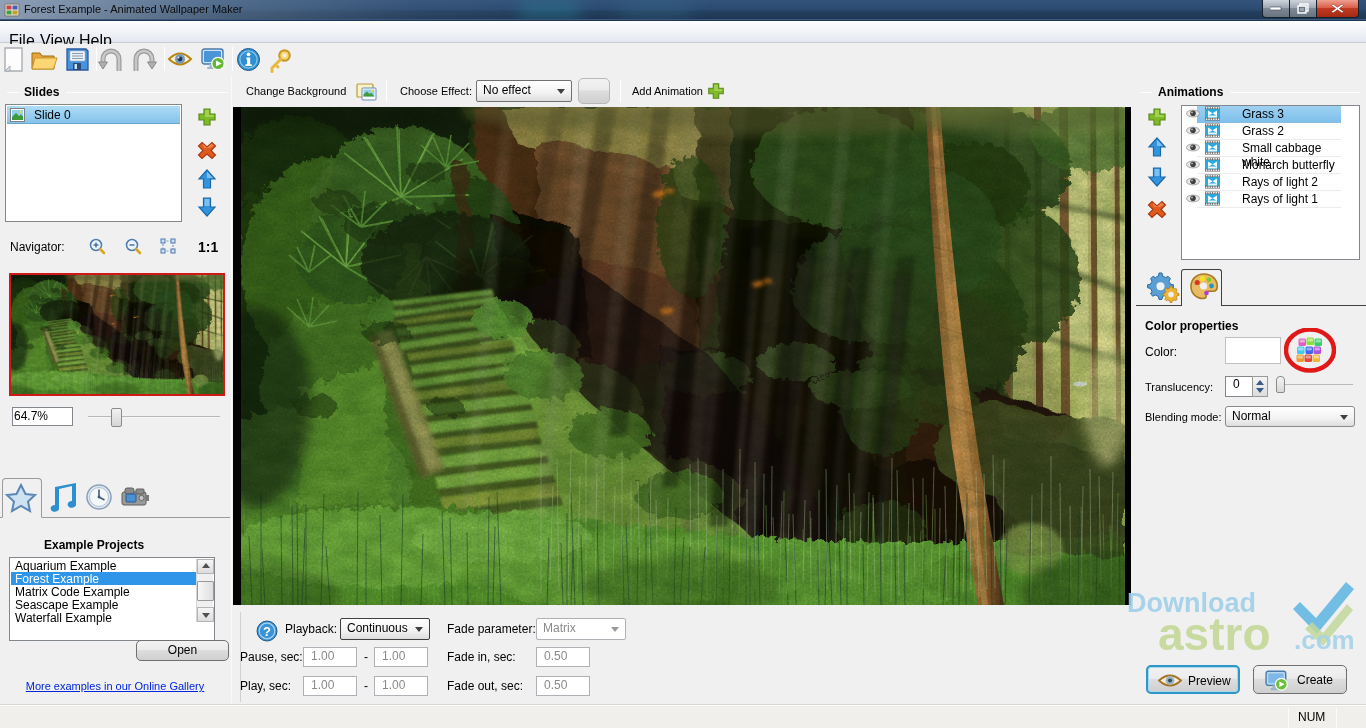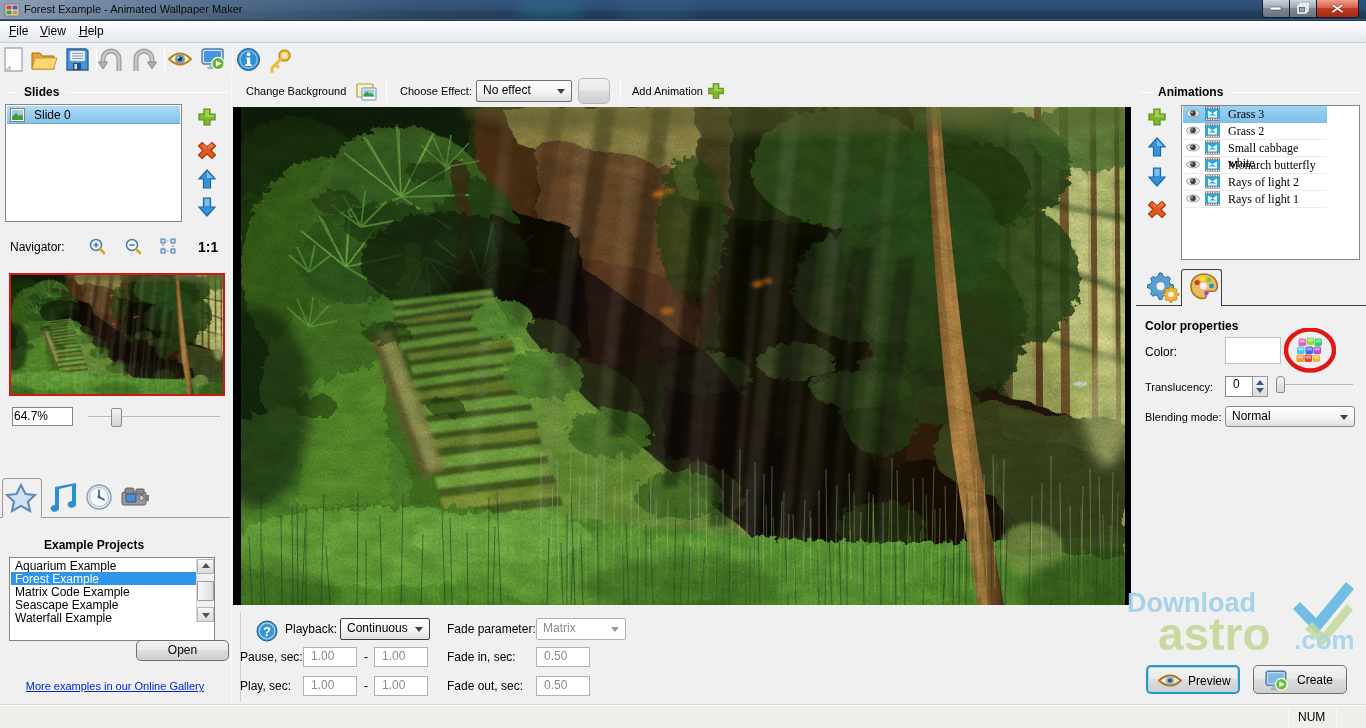--- a/index.html
+++ b/index.html
@@ -17,21 +17,21 @@
 #titlebar .bline { position:absolute; left:0; top:19px; width:1366px; height:2px; background:linear-gradient(180deg,#4a6a8d,#0f2340); }
 
 #winbtns { position:absolute; left:1262px; top:0; width:97px; height:18px; display:flex; }
 .wbtn { height:18px; border:1px solid #15202e; border-top:none; position:relative; }
 .wbtn.minb { width:28px; border-radius:0 0 0 4px; background:linear-gradient(180deg,#cdd4dc 0%,#9fa9b4 45%,#7e8994 50%,#67737f 100%); }
 .wbtn.maxb { width:27px; border-left:none; background:linear-gradient(180deg,#cdd4dc 0%,#9fa9b4 45%,#7e8994 50%,#67737f 100%); }
 .wbtn.clsb { width:42px; border-left:none; border-radius:0 0 4px 0; background:linear-gradient(180deg,#f0a090 0%,#d95f4a 45%,#c03a22 50%,#a52a12 100%); }
 .wbtn .glyph { position:absolute; left:0; top:0; right:0; bottom:0; display:flex; align-items:center; justify-content:center; }
 #menubar { position:absolute; left:0; top:21px; width:1366px; height:22px;
   background:linear-gradient(180deg,#fdfdfe 0%,#f1f3f8 50%,#e4e7f0 100%); border-bottom:1px solid #c8ccd4; }
-.menuitem { position:absolute; top:24px; font-size:12px; color:#000; }
+.menuitem { position:absolute; top:32px; font-size:16px; color:#000; }
 #toolbar { position:absolute; left:0; top:44px; width:1366px; height:32px; background:#f0f0f0; }
 .tsep { position:absolute; top:3px; width:1px; height:24px; background:#c5c5c5; border-right:1px solid #fff; }
 
 .grouplabel { position:absolute; font-size:12px; font-weight:bold; color:#000; }
 .gline { position:absolute; height:1px; background:#bdbdbd; border-bottom:1px solid #fdfdfd; }
 
 .listbox { position:absolute; background:#fff; border:1px solid #82878e; }
 
 .btn7 { position:absolute; border:1px solid #707070; border-radius:5px;
   background:linear-gradient(180deg,#f2f2f2 0%,#ebebeb 45%,#dddddd 50%,#cfcfcf 100%);
@@ -41,21 +41,21 @@
   font-size:12px; color:#000; }
 .combo .arr { position:absolute; right:6px; top:50%; margin-top:-2px; width:0; height:0;
   border-left:4px solid transparent; border-right:4px solid transparent; border-top:5px solid #404040; }
 .field { position:absolute; border:1px solid #b0b0b6; background:#fff; font-size:12px; color:#8a8a8a; padding-left:7px; }
 .lbl { position:absolute; font-size:12px; color:#000; white-space:nowrap; }
 #statusbar { position:absolute; left:0; top:704px; width:1366px; height:24px;
   background:#f0efec; border-top:1px solid #d8d7d4; }
 #statusbar .topline { position:absolute; left:0; top:0; width:1366px; height:1px; background:#fff; }
 .ssep { position:absolute; top:3px; width:1px; height:20px; background:#d3d2cf; border-right:1px solid #fbfbfa; }
 a.link { color:#0026dd; text-decoration:underline; font-size:11px; }
-.animrow { position:absolute; left:1px; width:144px; height:17px; border-bottom:1px solid #ececec;font-family:Liberation Serif, serif; }
+.animrow { position:absolute; left:15px; width:144px; height:17px; border-bottom:1px solid #ececec; }
 .antxt { position:absolute; left:45px; top:1px; font-size:12px; color:#000; }
 #watermark { position:absolute; left:1120px; top:578px; width:246px; height:85px; pointer-events:none; }
 </style>
 </head>
 <body>
 
 <div id="titlebar">
   <div class="lighter"></div>
     <div class="teal1"></div>
     <div class="teal2"></div>

